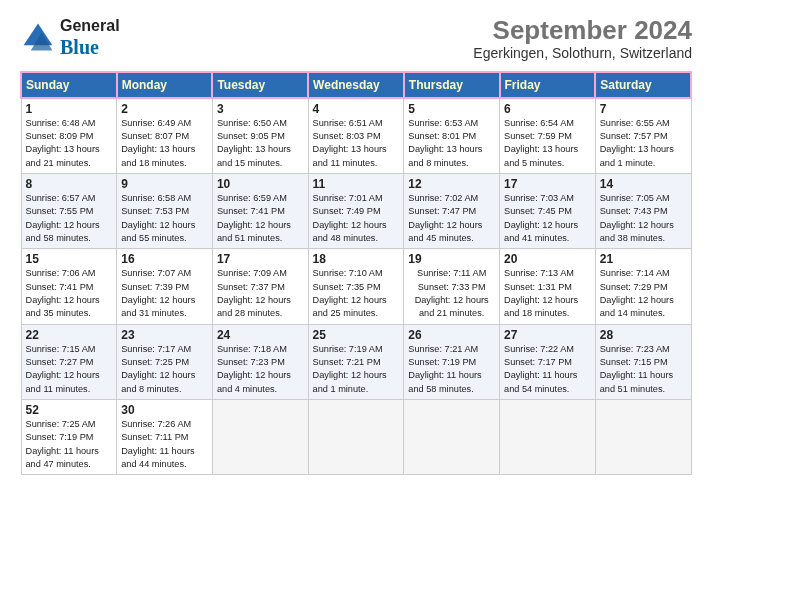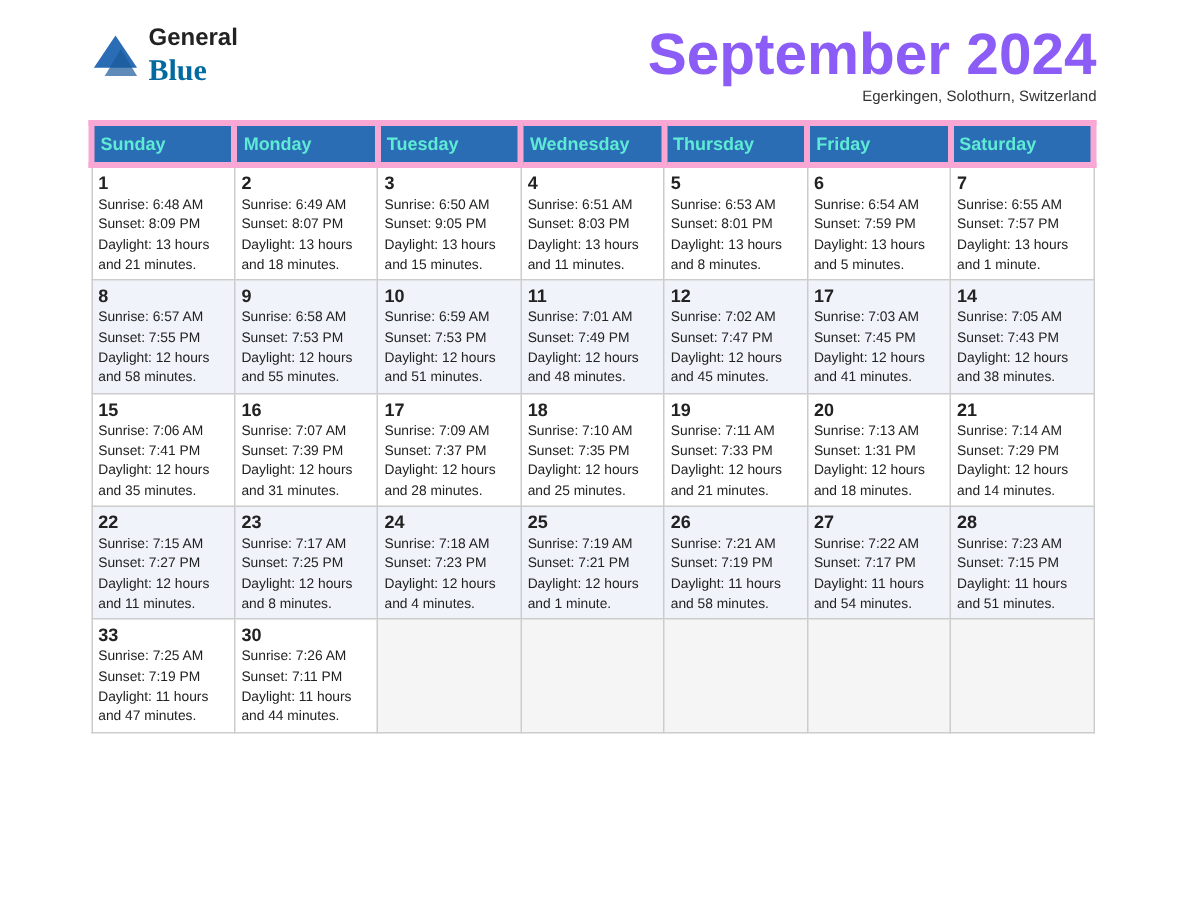--- a/index.html
+++ b/index.html
@@ -6,63 +6,62 @@
     body {
       font-family: Arial, sans-serif;
       background: #fff;
       width: 792px;
       height: 612px;
       overflow: hidden;
     }
     .page {
       width: 712px;
       padding: 16px 20px 10px 20px;
-      margin-left: 39px;
     }
     .header {
       display: flex;
       justify-content: space-between;
       align-items: flex-start;
       margin-bottom: 10px;
     }
     .logo {
       display: flex;
       align-items: center;
       gap: 4px;
     }
     .logo-icon {
       width: 36px;
       height: 36px;
     }
     .title-block {
       text-align: right;
     }
     .month-title {
-      font-size: 39px;
+      font-size: 26px;
       font-weight: bold;
-      color: #8b5cf6;
+      color: #737373;
       line-height: 1.1;
     }
     .subtitle {
-      font-size: 10px;
+      font-size: 14px;
       color: #333;
     }
     table {
       width: 100%;
       border-collapse: collapse;
       table-layout: fixed;
     }
     th {
       background: #2a6db5;
-      color: #5eead4;
+      color: #fef9c3;
       font-size: 12px;
       font-weight: bold;
       padding: 5px 4px;
       text-align: left;
-      border: 4px solid #f9a8d4;
+      border: 2px solid #f9a8d4;
     }
     td {
       vertical-align: top;
       border: 1px solid #ccc;
       padding: 3px 4px;
       font-size: 9.2px;
       color: #222;
       background: #fff;
       height: 72px;
     }
@@ -178,21 +177,21 @@
           <td>
             <span class="day-num">9</span>
             <div class="day-info" style="white-space: pre-line;">Sunrise: 6:58 AM
 Sunset: 7:53 PM
 Daylight: 12 hours
 and 55 minutes.</div>
           </td>
           <td>
             <span class="day-num">10</span>
             <div class="day-info" style="white-space: pre-line;">Sunrise: 6:59 AM
-Sunset: 7:53 PM
+Sunset: 7:41 PM
 Daylight: 12 hours
 and 51 minutes.</div>
           </td>
           <td>
             <span class="day-num">11</span>
             <div class="day-info" style="white-space: pre-line;">Sunrise: 7:01 AM
 Sunset: 7:49 PM
 Daylight: 12 hours
 and 48 minutes.</div>
           </td>
@@ -242,21 +241,21 @@
           </td>
           <td>
             <span class="day-num">18</span>
             <div class="day-info" style="white-space: pre-line;">Sunrise: 7:10 AM
 Sunset: 7:35 PM
 Daylight: 12 hours
 and 25 minutes.</div>
           </td>
           <td>
             <span class="day-num">19</span>
-            <div class="day-info" style="white-space: pre-line;">Sunrise: 7:11 AM
+            <div class="day-info" style="white-space: pre-line; text-align: center;">Sunrise: 7:11 AM
 Sunset: 7:33 PM
 Daylight: 12 hours
 and 21 minutes.</div>
           </td>
           <td>
             <span class="day-num">20</span>
             <div class="day-info" style="white-space: pre-line;">Sunrise: 7:13 AM
 Sunset: 1:31 PM
 Daylight: 12 hours
 and 18 minutes.</div>
@@ -315,21 +314,21 @@
           <td>
             <span class="day-num">28</span>
             <div class="day-info" style="white-space: pre-line;">Sunrise: 7:23 AM
 Sunset: 7:15 PM
 Daylight: 11 hours
 and 51 minutes.</div>
           </td>
         </tr>
         <tr>
           <td>
-            <span class="day-num">33</span>
+            <span class="day-num">52</span>
             <div class="day-info" style="white-space: pre-line;">Sunrise: 7:25 AM
 Sunset: 7:19 PM
 Daylight: 11 hours
 and 47 minutes.</div>
           </td>
           <td>
             <span class="day-num">30</span>
             <div class="day-info" style="white-space: pre-line;">Sunrise: 7:26 AM
 Sunset: 7:11 PM
 Daylight: 11 hours

